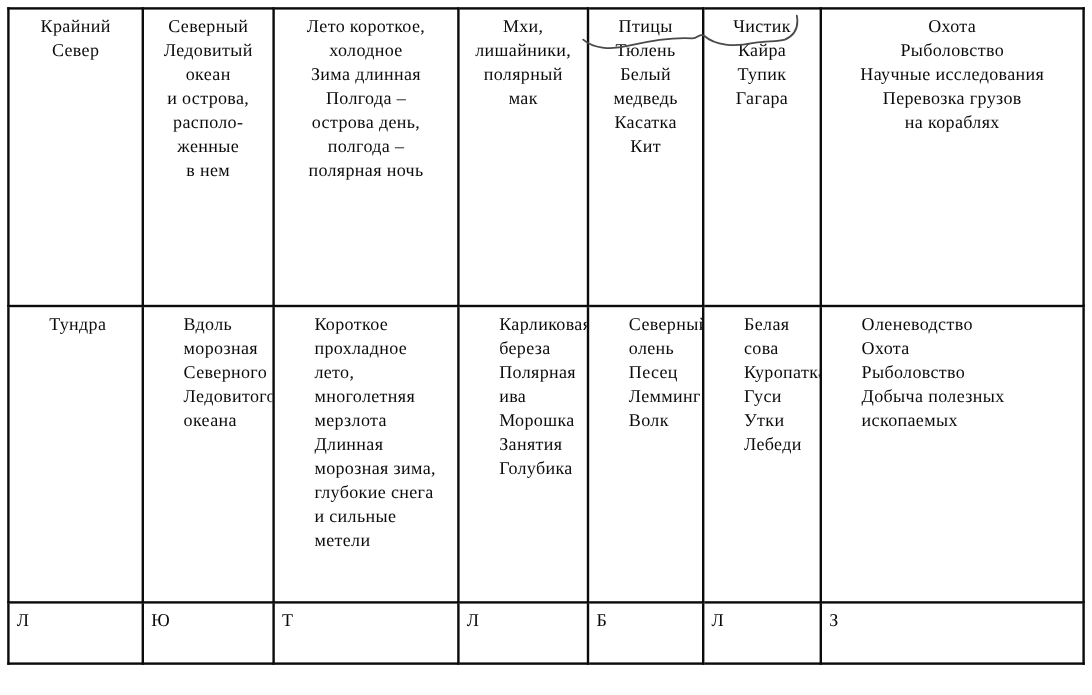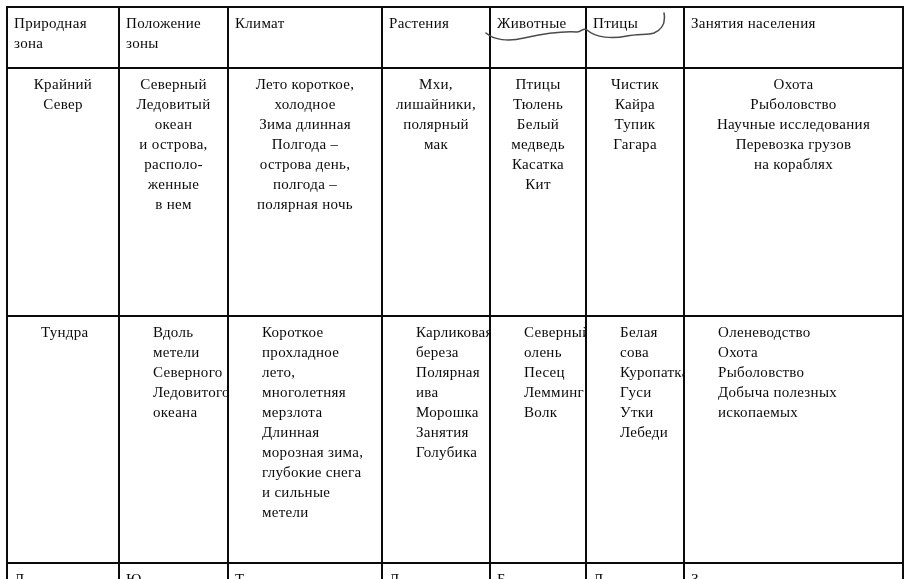--- a/index.html
+++ b/index.html
@@ -56,31 +56,20 @@
     <colgroup>
       <col style="width:112px">
       <col style="width:109px">
       <col style="width:154px">
       <col style="width:108px">
       <col style="width:96px">
       <col style="width:98px">
       <col style="width:219px">
     </colgroup>
     <tbody>
-        <tr class="header-row">
-      <th>Природная
-зона</th>
-      <th>Положение
-зоны</th>
-      <th>Климат</th>
-      <th>Растения</th>
-      <th>Животные</th>
-      <th>Птицы</th>
-      <th>Занятия населения</th>
-    </tr>
     <tr class="data-row-0">
       <td>Крайний
 Север</td>
       <td>Северный
 Ледовитый
 океан
 и острова,
 располо-
 женные
 в нем</td>
@@ -107,21 +96,21 @@
 Гагара</td>
       <td>Охота
 Рыболовство
 Научные исследования
 Перевозка грузов
 на кораблях</td>
     </tr>
     <tr class="data-row-1">
       <td>Тундра</td>
       <td>Вдоль
-метели
+морозная
 Северного
 Ледовитого
 океана</td>
       <td>Короткое
 прохладное лето,
 многолетняя
 мерзлота
 Длинная
 морозная зима,
 глубокие снега

